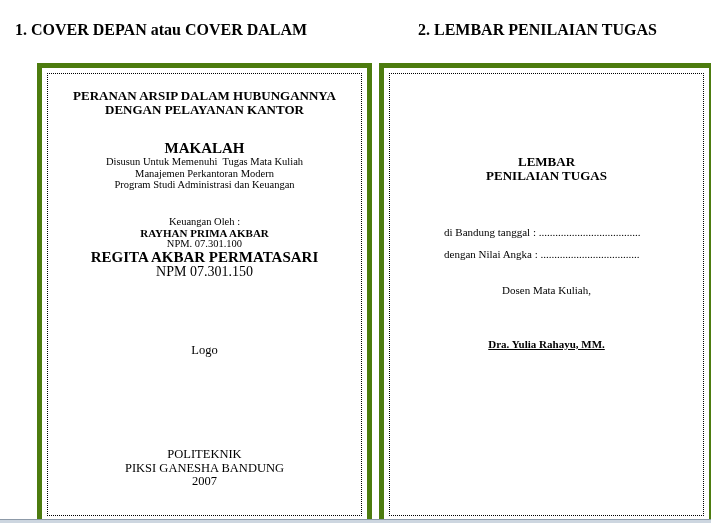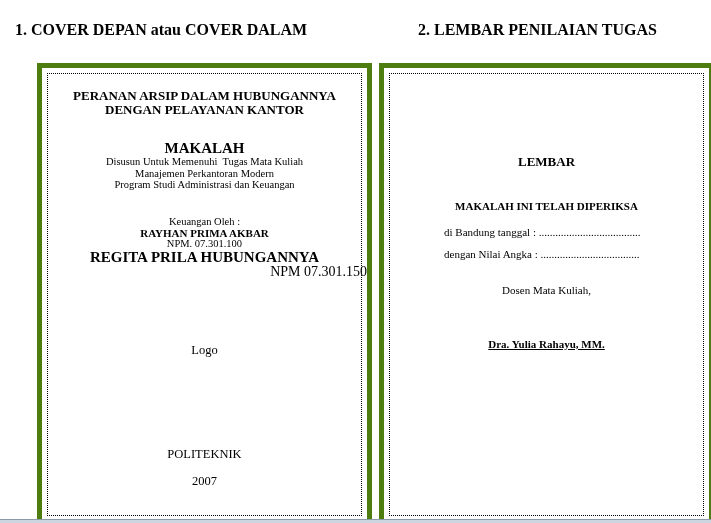--- a/index.html
+++ b/index.html
@@ -56,21 +56,21 @@
   .left-align { text-align: left; }
 
   
   .cover-title      { top: 21px;  font-size: 13px; font-weight: bold; line-height: 14px; }
   .cover-doctype    { top: 72px;  font-size: 15px; font-weight: bold; }
   .cover-purpose    { top: 88px;  font-size: 10.5px; line-height: 11.5px; }
   .cover-byline     { top: 148px; font-size: 10.5px; }
   .cover-author1    { top: 159px; font-size: 11px; font-weight: bold; }
   .cover-npm1       { top: 170px; font-size: 10.5px; }
   .cover-author2    { top: 181px; font-size: 15px; font-weight: bold; }
-  .cover-npm2       { top: 196px; font-size: 14px; text-align: right; }
+  .cover-npm2       { top: 196px; font-size: 14px; }
   .cover-logo       { top: 275px; font-size: 12.5px; }
   .cover-inst       { top: 380px; font-size: 12.5px; line-height: 13.5px; }
 
   
   .pen-title        { top: 87px;  font-size: 13px; font-weight: bold; line-height: 13.5px; }
   .pen-subtitle     { top: 132px; font-size: 11px; font-weight: bold; }
   .pen-field-date   { top: 158px; left: 60px; width: 260px; font-size: 11px; }
   .pen-field-score  { top: 180px; left: 60px; width: 260px; font-size: 11px; }
   .pen-dosen        { top: 216px; font-size: 11px; }
   .pen-name         { top: 270px; font-size: 11px; font-weight: bold; text-decoration: underline; }
@@ -97,34 +97,33 @@
 
   <div class="tblock cover-title"><span>PERANAN ARSIP DALAM HUBUNGANNYA</span><br><span>DENGAN PELAYANAN KANTOR</span></div>
 
   <div class="tblock cover-purpose"><span>Disusun Untuk Memenuhi  Tugas Mata Kuliah</span><br><span>Manajemen Perkantoran Modern</span><br><span>Program Studi Administrasi dan Keuangan</span></div>
 
   <div class="tblock cover-doctype">MAKALAH</div>
 
   <div class="tblock cover-byline">Keuangan Oleh :</div>
   <div class="tblock cover-author1">RAYHAN PRIMA AKBAR</div>
   <div class="tblock cover-npm1">NPM. 07.301.100</div>
-  <div class="tblock cover-author2">REGITA PRILA HUBUNGANNYA</div>
+  <div class="tblock cover-author2">REGITA AKBAR PERMATASARI</div>
   <div class="tblock cover-npm2">NPM 07.301.150</div>
 
   <div class="tblock cover-logo">Logo</div>
 
-  <div class="tblock cover-inst"><span>POLITEKNIK</span><br><br><span>2007</span></div>
+  <div class="tblock cover-inst"><span>POLITEKNIK</span><br><span>PIKSI GANESHA BANDUNG</span><br><span>2007</span></div>
 </div>
 
 <div id="page-penilaian" class="page">
   <div class="page-inner"></div>
 
-  <div class="tblock pen-title"><span>LEMBAR</span><br></div>
+  <div class="tblock pen-title"><span>LEMBAR</span><br><span>PENILAIAN TUGAS</span></div>
 
-  <div class="tblock pen-subtitle">MAKALAH INI TELAH DIPERIKSA</div>
 
   <div class="tblock pen-field-date left-align">di Bandung tanggal : .....................................</div>
   <div class="tblock pen-field-score left-align">dengan Nilai Angka : ....................................</div>
 
   <div class="tblock pen-dosen">Dosen Mata Kuliah,</div>
   <div class="tblock pen-name">Dra. Yulia Rahayu, MM.</div>
 </div>
 
 <div class="window-bottom-edge"></div>
 

